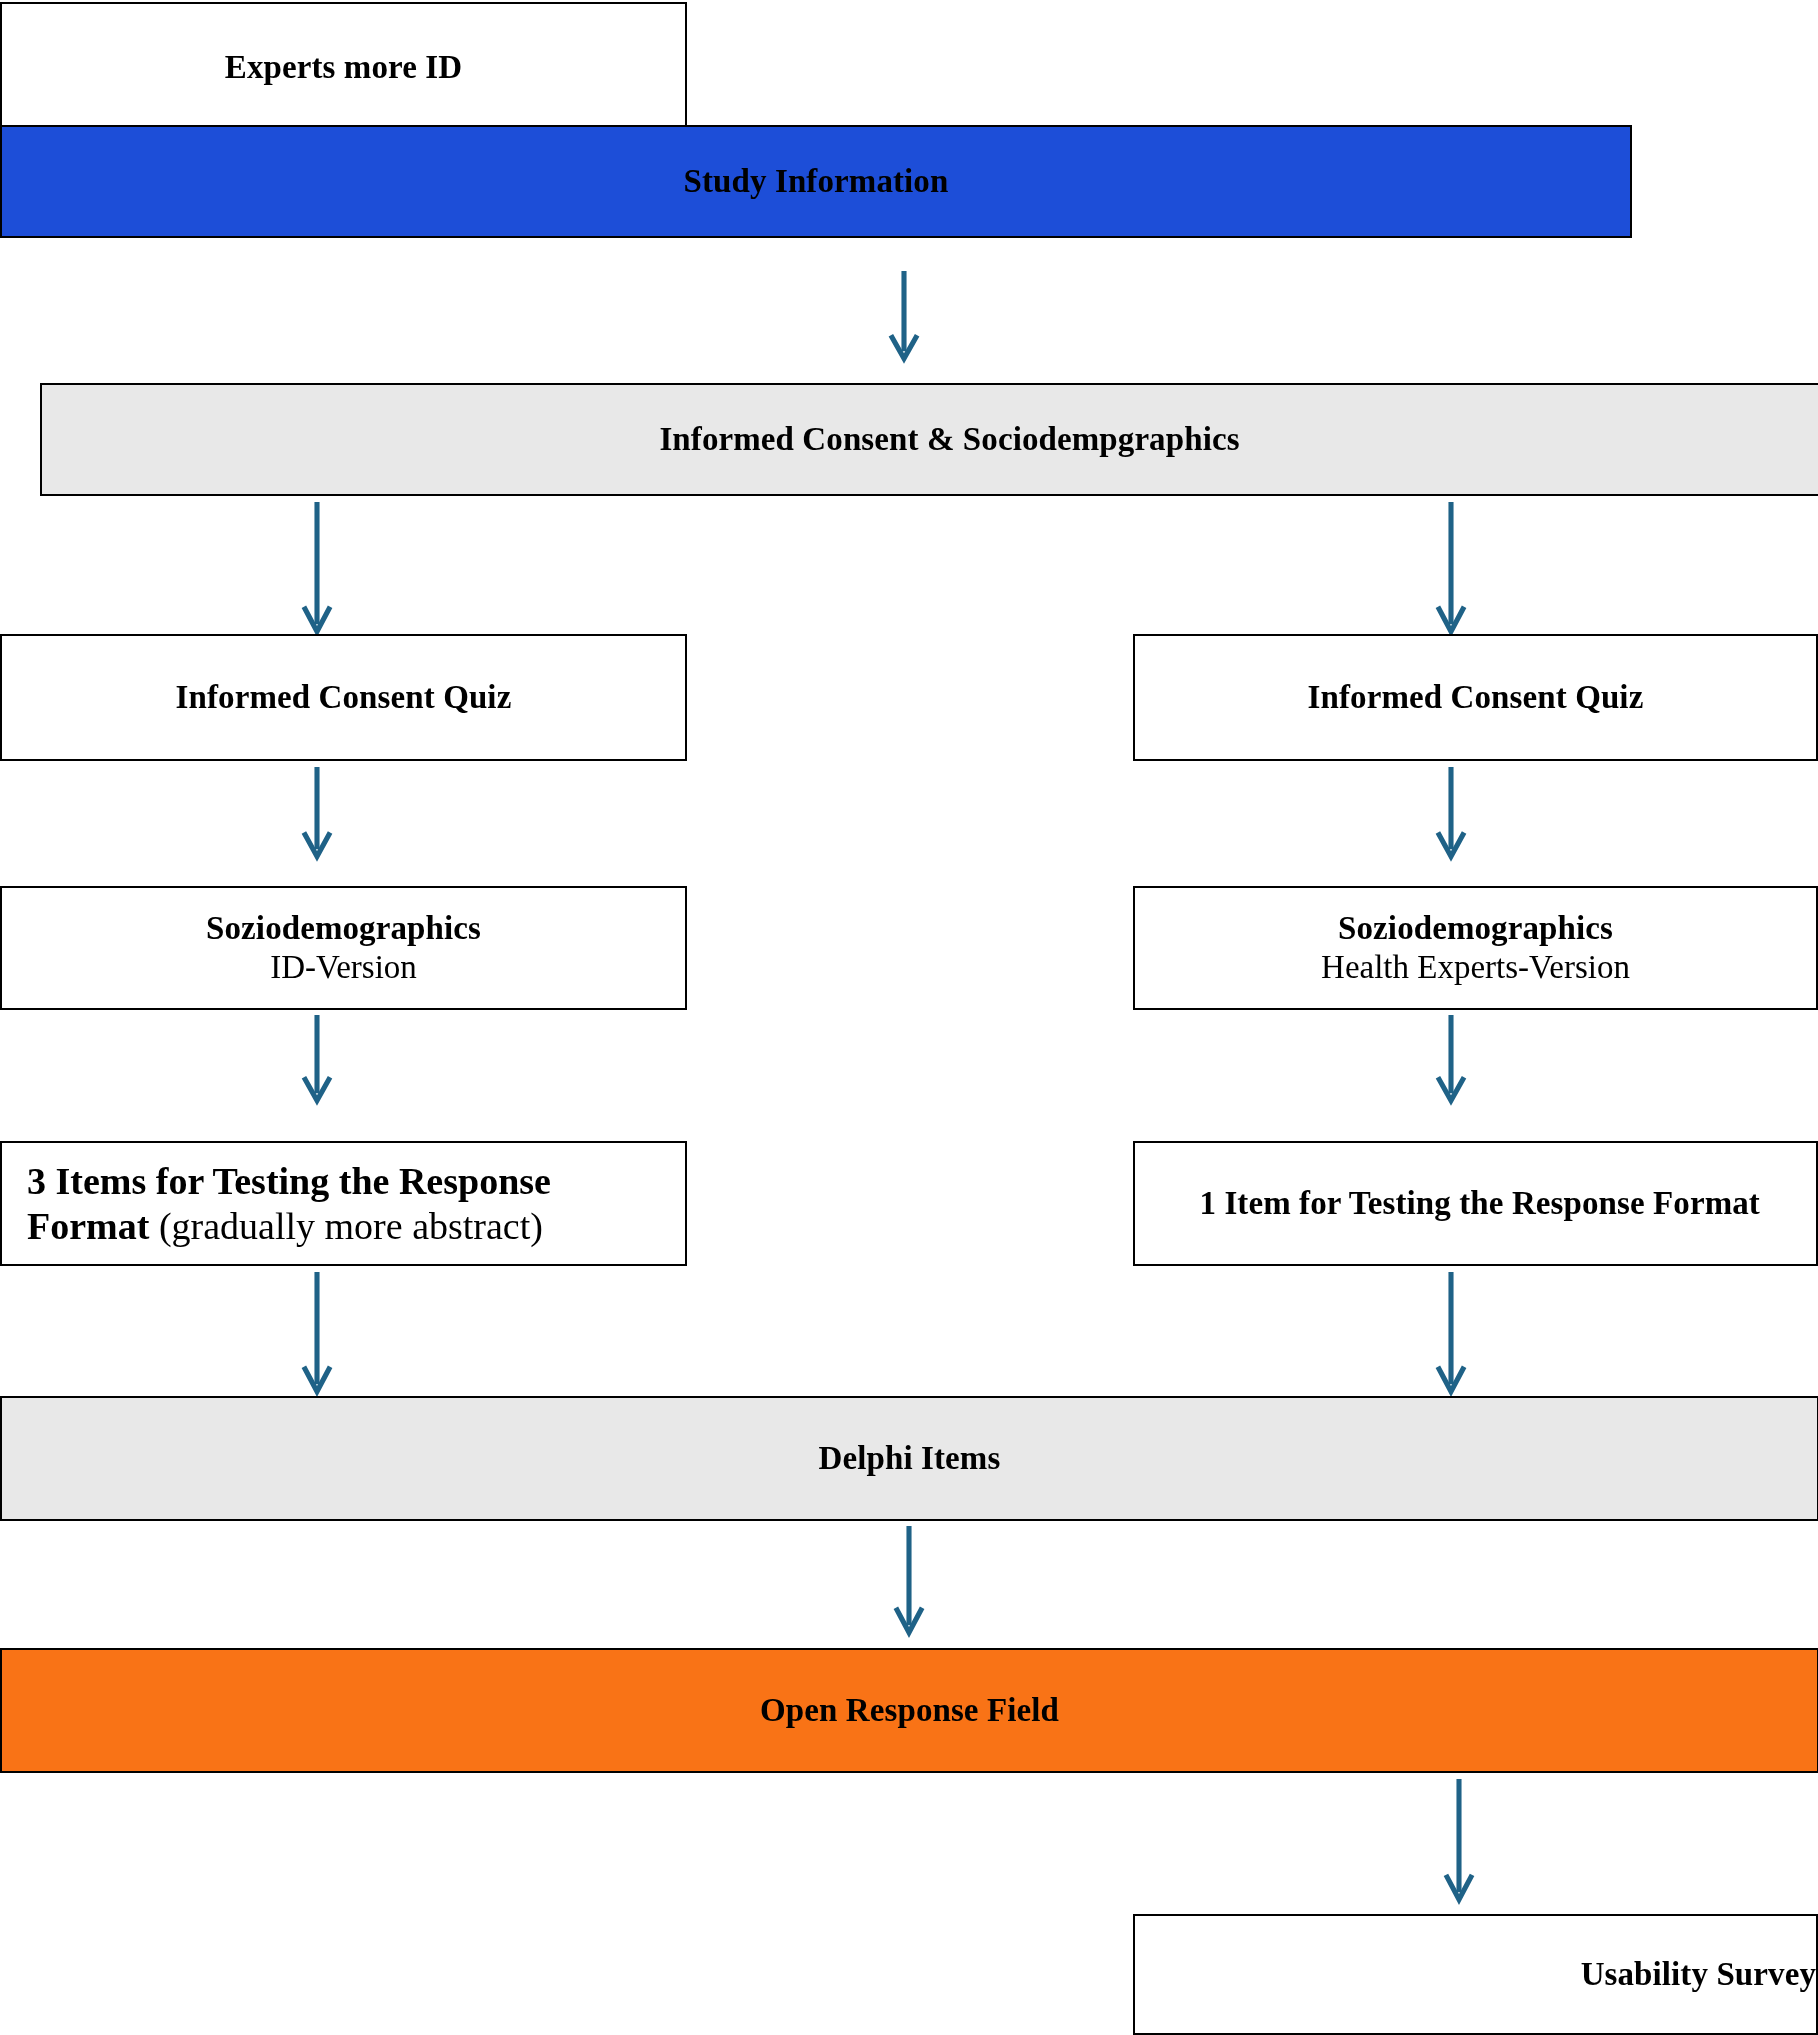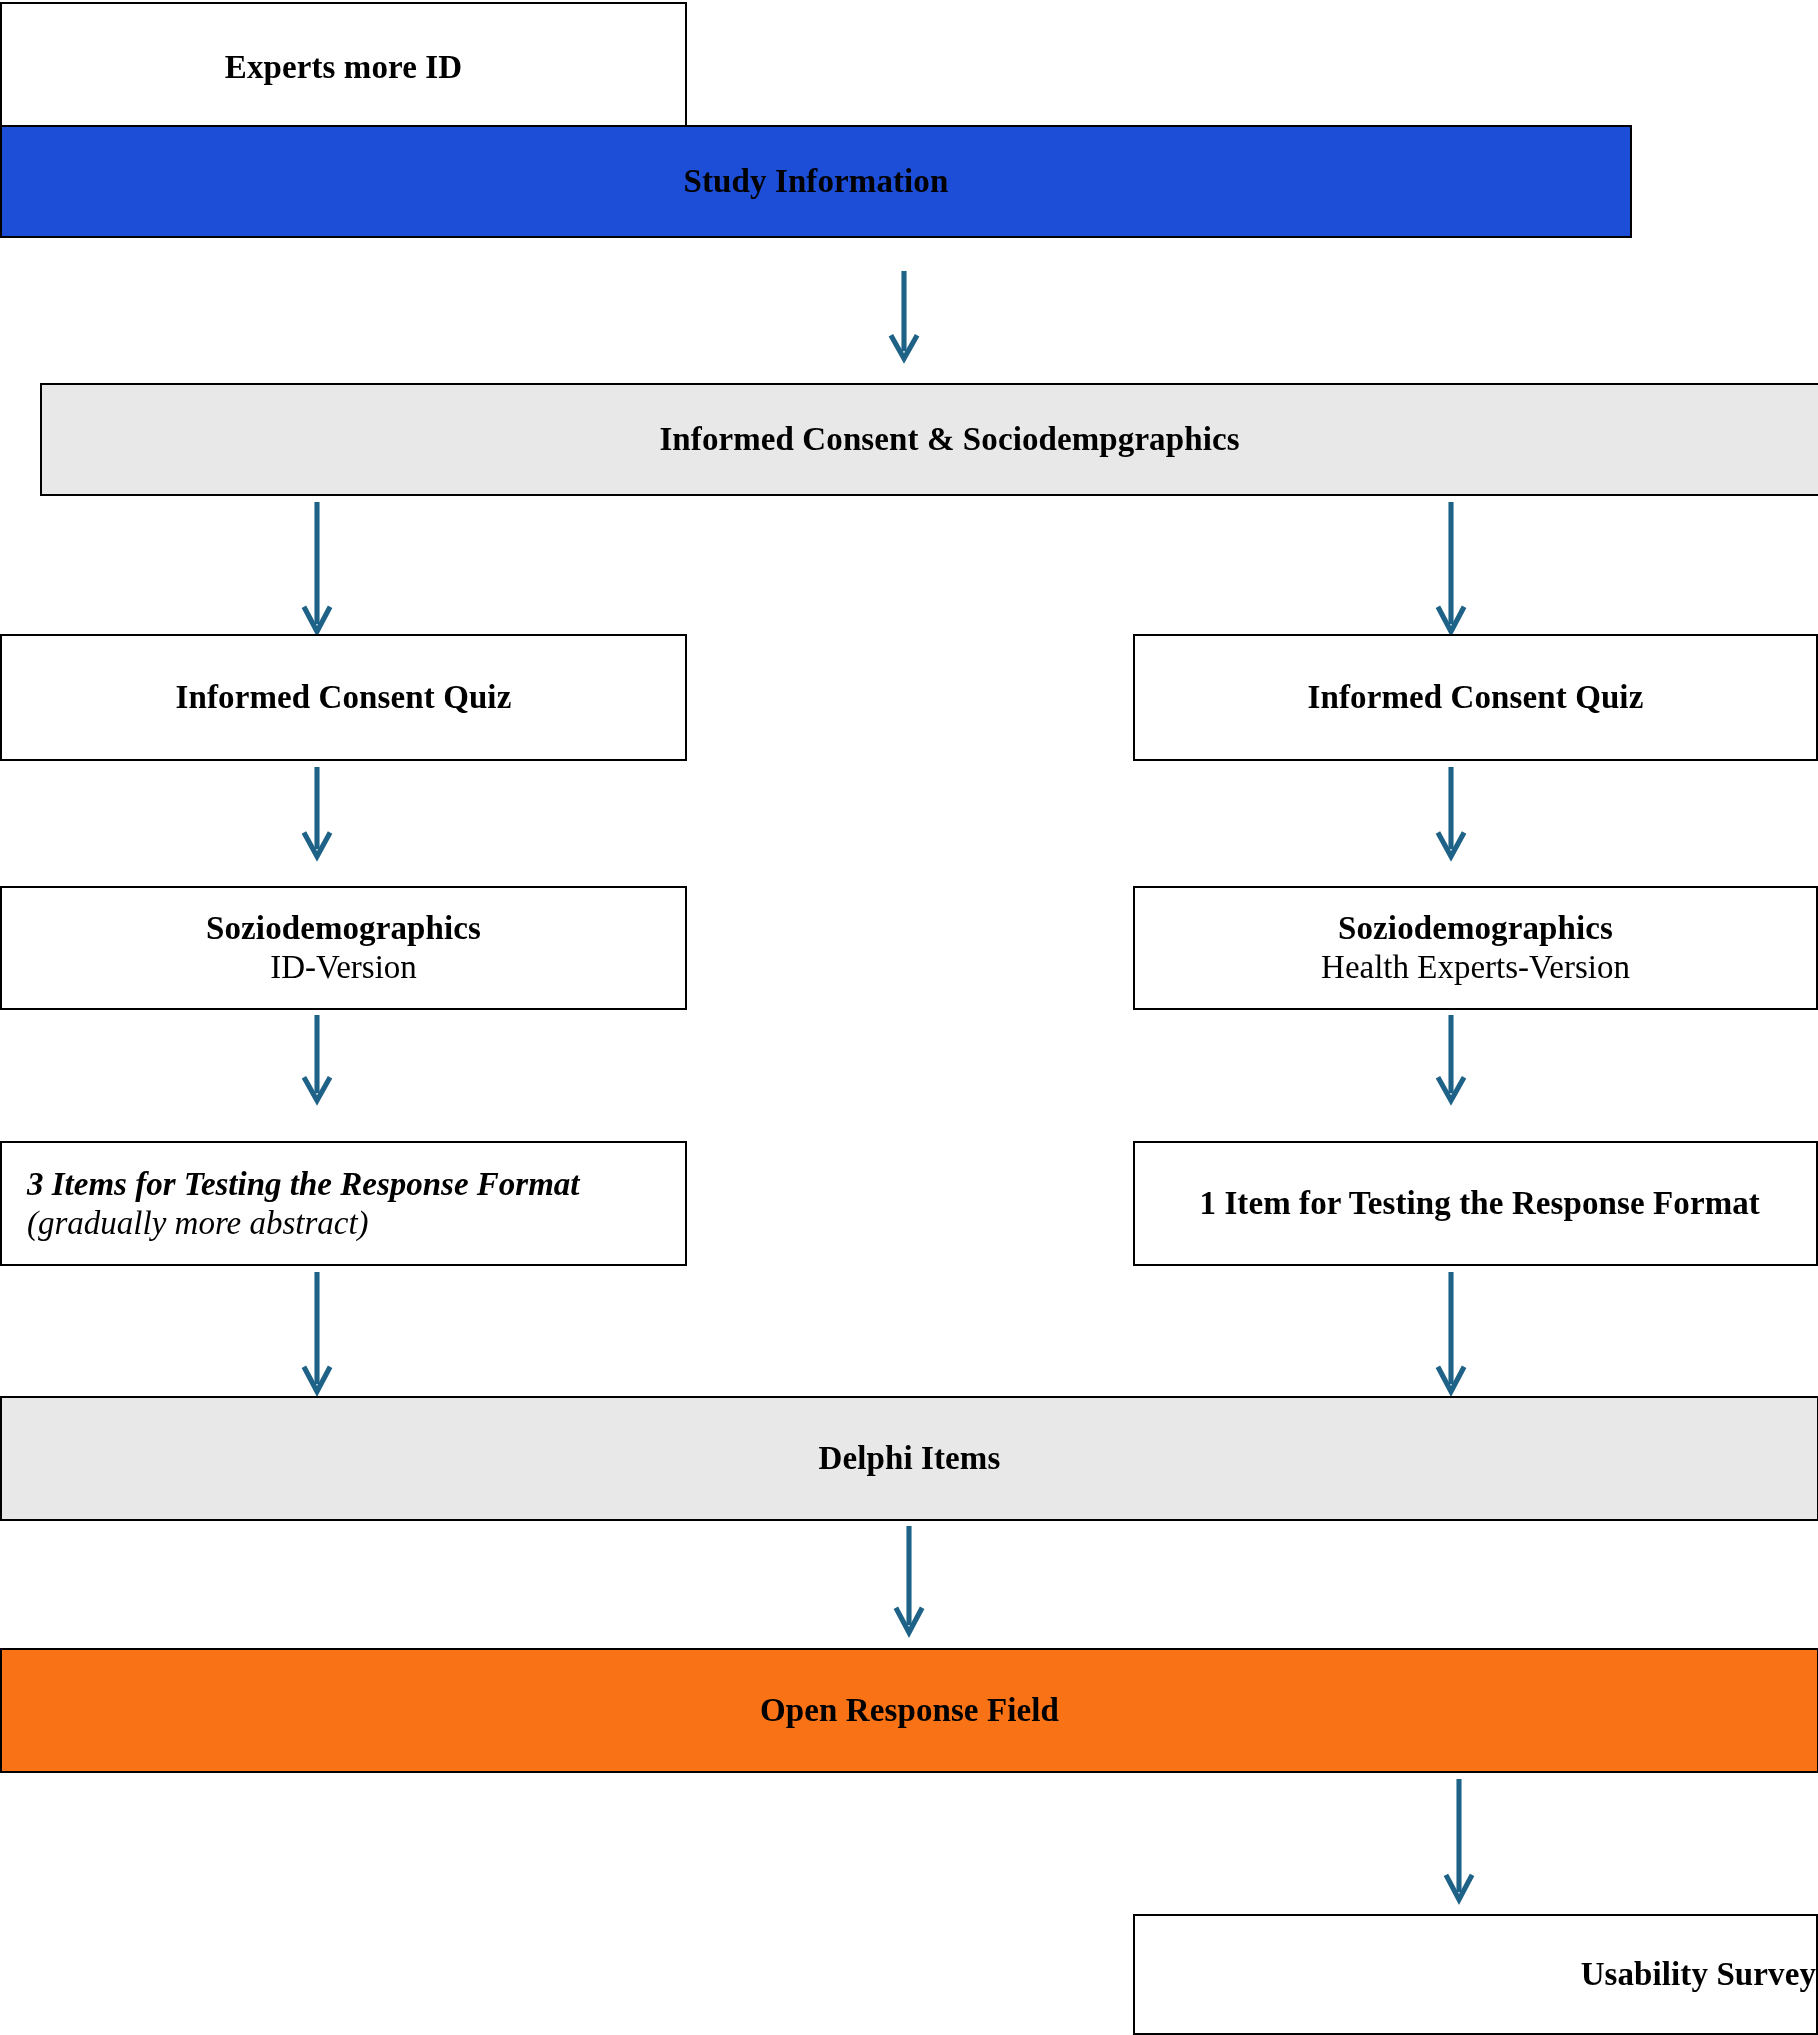--- a/index.html
+++ b/index.html
@@ -44,22 +44,21 @@
     font-size: 33px;
   }
   .node.two-line-left {
     align-items: flex-start;
     text-align: left;
     padding-left: 25px;
     padding-right: 17.5px;
   }
   .node.two-line-left .wrapline {
     display: block;
-    font-size: 33px;
-    font-style: italic;
+    font-size: 38px;
   }
   .arrow {
     position: absolute;
   }
   .arrow svg {
     display: block;
     overflow: visible;
   }
 </style>
 </head>

